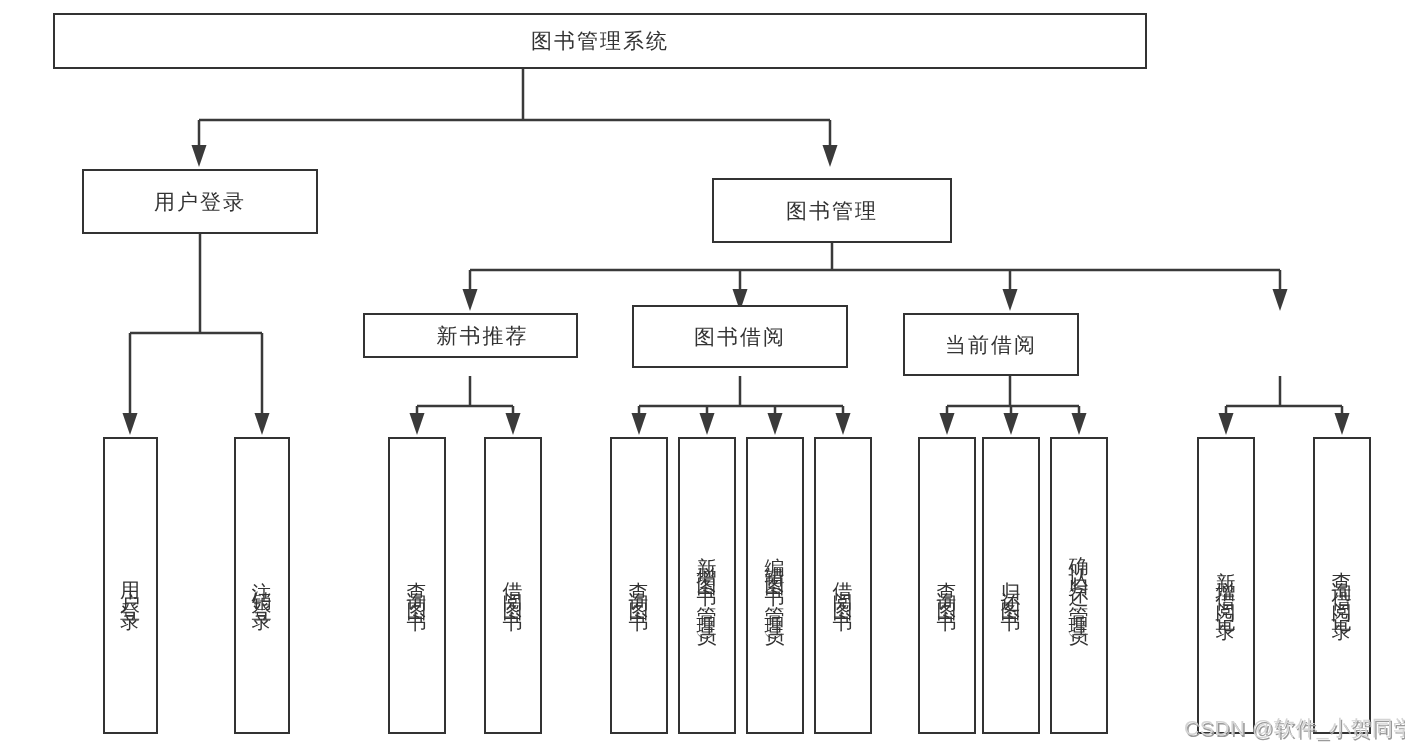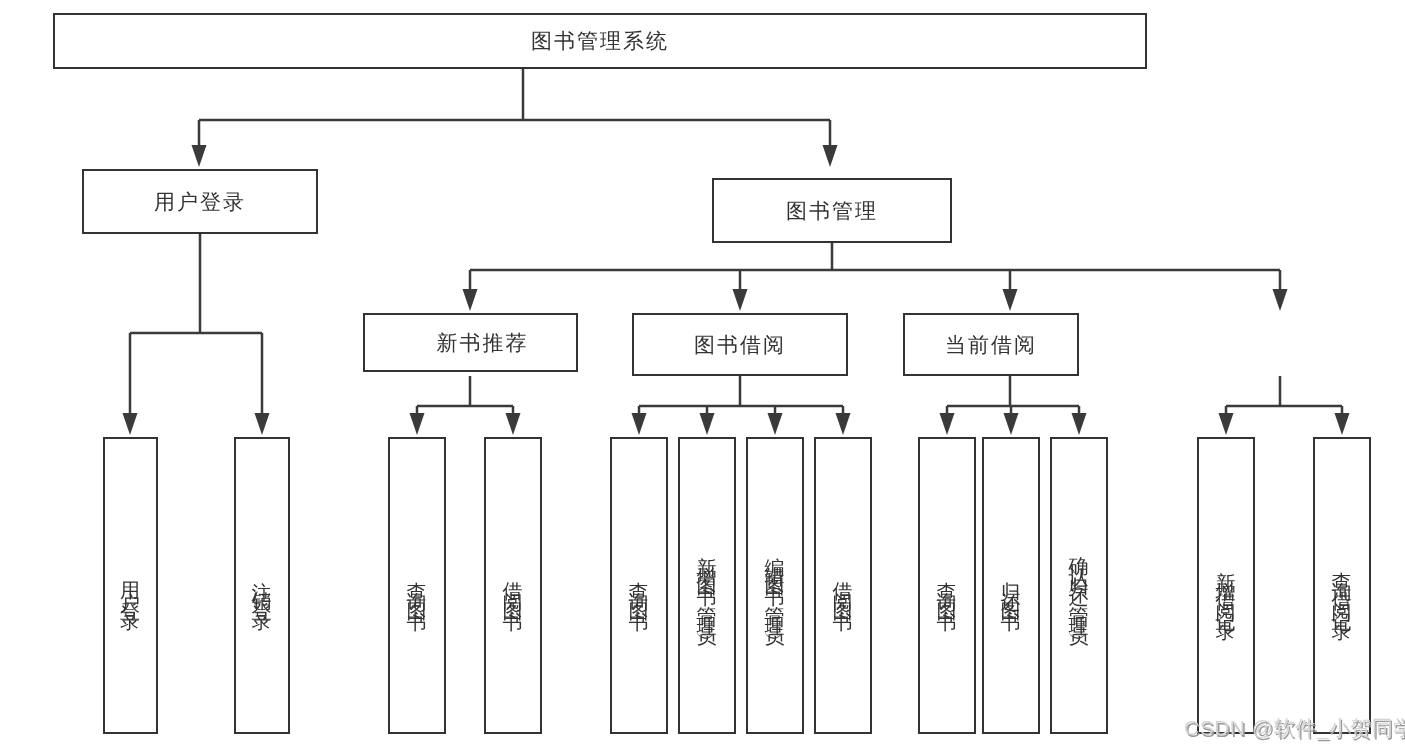--- a/index.html
+++ b/index.html
@@ -124,24 +124,24 @@
     <span class="hlabel">图书管理系统</span>
   </div>
 
   <div class="box" style="left:82px; top:169px; width:236px; height:65px;">
     <span class="hlabel">用户登录</span>
   </div>
   <div class="box" style="left:712px; top:178px; width:240px; height:65px;">
     <span class="hlabel">图书管理</span>
   </div>
 
-  <div class="box" style="left:363px; top:313px; width:215px; height:59px;padding-left:24px;">
+  <div class="box" style="left:363px; top:313px; width:215px; height:45px;padding-left:24px;">
     <span class="hlabel">新书推荐</span>
   </div>
-  <div class="box" style="left:632px; top:313px; width:216px; height:63px;">
+  <div class="box" style="left:632px; top:305px; width:216px; height:63px;">
     <span class="hlabel">图书借阅</span>
   </div>
   <div class="box" style="left:903px; top:313px; width:176px; height:63px;">
     <span class="hlabel">当前借阅</span>
   </div>
 
   <div class="box vbox" style="left:103px; top:437px; width:55px; height:297px;">
     <span>用户登录</span>
   </div>
   <div class="box vbox" style="left:234px; top:437px; width:56px; height:297px;">

